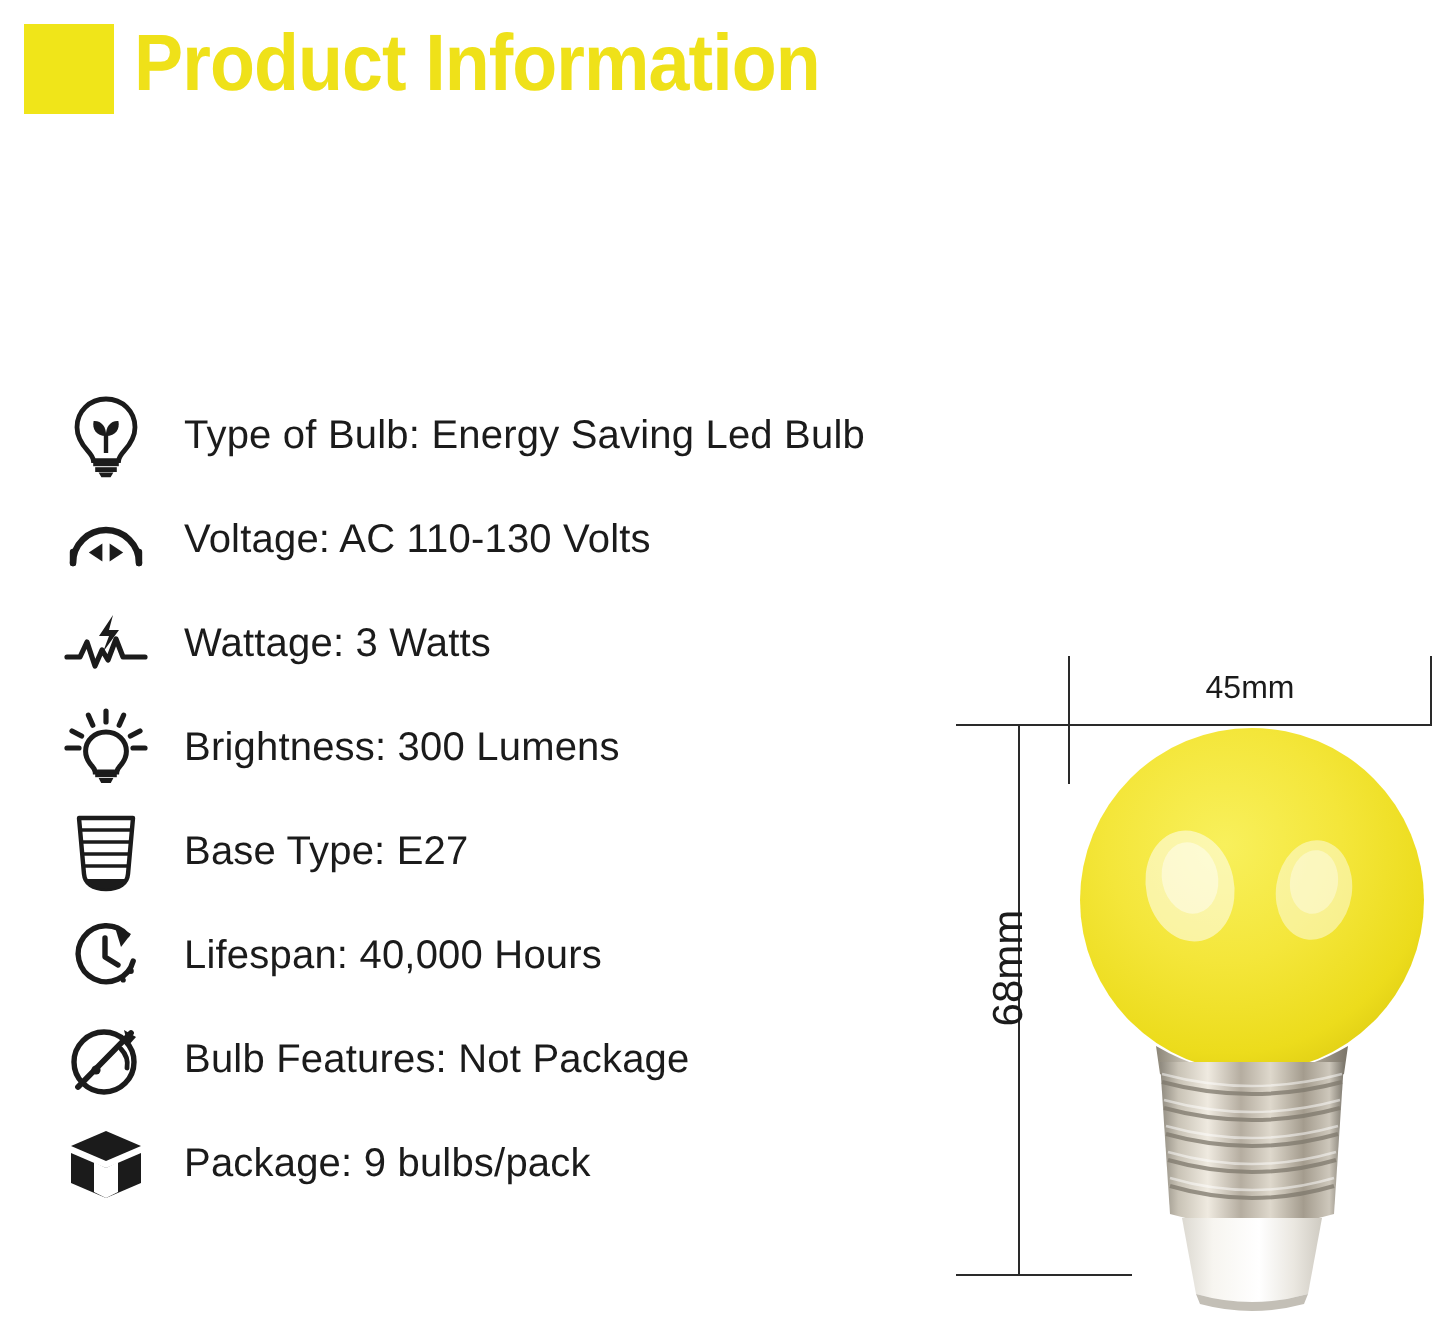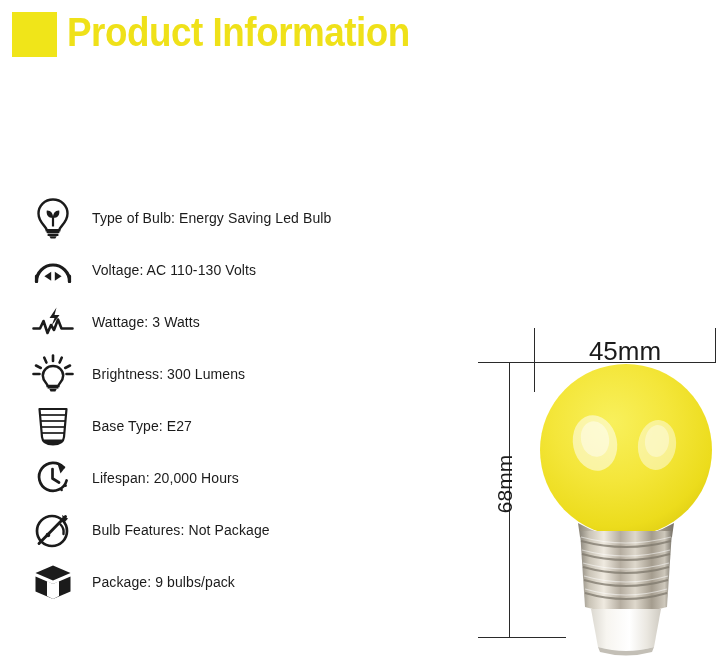--- a/index.html
+++ b/index.html
@@ -56,21 +56,21 @@
   .spec-icon {
     width: 46px;
     min-width: 46px;
     height: 44px;
     display: flex;
     align-items: center;
     justify-content: center;
   }
   .spec-icon svg { display: block; }
   .spec-text {
-    font-size: 14px;
+    font-size: 20px;
     color: #1b1b1b;
     white-space: nowrap;
     padding-left: 16px;
     letter-spacing: 0.1px;
   }
 
   
   #dimensions {
     position: absolute;
     left: 0; top: 0;
@@ -86,21 +86,21 @@
   #dim-tick-right { left: 715px; top: 328px; width: 1px; height: 34px; }
   #dim-v-line  { left: 509px; top: 362px; width: 1px; height: 276px; }
   #dim-tick-bottom { left: 478px; top: 637px; width: 88px; height: 1px; }
   #dim-tick-mid  { left: 534px; top: 362px; width: 1px; height: 30px; }
 
   #dim-width-label {
     position: absolute;
     left: 534px; top: 336px;
     width: 182px;
     text-align: center;
-    font-size: 26px;
+    font-size: 16px;
     color: #1b1b1b;
   }
   #dim-height-label {
     position: absolute;
     left: 455px; top: 472px;
     width: 100px;
     text-align: center;
     font-size: 21px;
     color: #1b1b1b;
     transform: rotate(-90deg);
@@ -199,21 +199,21 @@
   <div class="spec-row">
     <span class="spec-icon">
       <svg width="40" height="40" viewBox="0 0 40 40">
         <path d="M30.5 9.5 A14 14 0 1 0 33.6 22.5" fill="none" stroke="#1b1b1b" stroke-width="2.7" stroke-linecap="round"></path>
         <path d="M24 4 L32.5 9 L27.5 15.5 Z" fill="#1b1b1b"></path>
         <circle cx="32.4" cy="27.5" r="1.5" fill="#1b1b1b"></circle>
         <circle cx="28.6" cy="32" r="1.3" fill="#1b1b1b"></circle>
         <path d="M19.5 11 L19.5 20.5 L26 24.5" fill="none" stroke="#1b1b1b" stroke-width="2.7" stroke-linecap="round" stroke-linejoin="round"></path>
       </svg>
     </span>
-    <span class="spec-text">Lifespan: 20,000 Hours</span>
+    <span class="spec-text">Lifespan: 40,000 Hours</span>
   </div>
 
   <div class="spec-row">
     <span class="spec-icon">
       <svg width="40" height="40" viewBox="0 0 40 40">
         <circle cx="19" cy="21" r="15" fill="none" stroke="#1b1b1b" stroke-width="2.7"></circle>
         <path d="M6 33.5 L32.5 6.5" stroke="#1b1b1b" stroke-width="2.9" stroke-linecap="round"></path>
         <path d="M29 5 L35 8.5 L31 13 Z" fill="#1b1b1b"></path>
         <circle cx="15" cy="25" r="2.3" fill="#1b1b1b"></circle>
         <path d="M27.5 14.5 A11 11 0 0 1 30.5 24" fill="none" stroke="#1b1b1b" stroke-width="2.4" stroke-linecap="round"></path>

